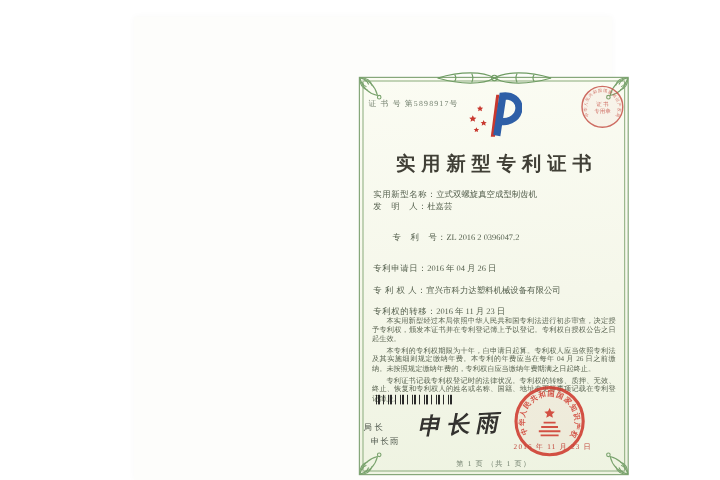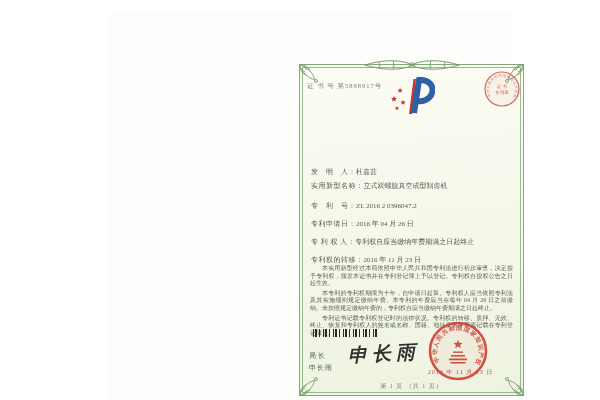--- a/index.html
+++ b/index.html
@@ -34,33 +34,33 @@
   .logo{position:absolute;left:89px;top:11px;}
   .corner-stamp{position:absolute;left:183px;top:5px;opacity:.85;}
   .title{
     position:absolute;left:0;top:62px;width:100%;text-align:center;
     font-size:16px;font-weight:bold;letter-spacing:5px;color:#403f36;
     text-indent:5px;
   }
   .fields{position:absolute;left:11px;top:0;width:205px;}
   .field-row{position:absolute;left:0;white-space:nowrap;font-size:7px;color:#55604e;}
   .field-row .lbl{letter-spacing:.5px;}
-  .r0{top:92px;margin-top:24px;} .r1{top:102px;} .r2{top:136px;} .r3{top:154px;} .r4{top:172px;} .r5{top:190px;}
+  .r0{top:92px;} .r1{top:102px;} .r2{top:128px;margin-left:16px;} .r3{top:154px;} .r4{top:172px;} .r5{top:190px;}
   .paras{
     position:absolute;left:10px;top:200px;width:203px;
     font-size:6px;line-height:7.6px;color:#5a6452;text-align:justify;
   }
   .paras p{margin:0 0 2px 0;text-indent:2em;}
   .barcode{
     position:absolute;left:13px;top:264px;width:65px;height:8px;
     background:
       repeating-linear-gradient(90deg,#2a2a2a 0 1px,transparent 1px 2px,
         #2a2a2a 2px 4px,transparent 4px 6px,#2a2a2a 6px 7px,transparent 7px 10px);
   }
-  .director-label{position:absolute;left:9px;top:286px;font-size:7px;color:#4c554a;letter-spacing:2px;}
+  .director-label{position:absolute;left:3px;top:286px;font-size:7px;color:#4c554a;letter-spacing:2px;}
   .director-name{position:absolute;left:9px;top:298px;font-size:7px;color:#4c554a;letter-spacing:1px;}
   .signature{
     position:absolute;left:48px;top:276px;font-size:19px;font-weight:700;
     font-style:italic;font-family:"DejaVu Sans",sans-serif;color:#33322f;
     letter-spacing:5px;transform:rotate(-3deg);white-space:nowrap;
   }
   .big-seal{position:absolute;left:126px;top:254px;opacity:.88;}
   .seal-date{
     position:absolute;left:128px;top:303px;font-size:6px;color:#c2473c;
     white-space:nowrap;letter-spacing:1px;
@@ -135,27 +135,28 @@
           <path id="cstampArc" d="M 8 26.5 A 13 13 0 1 1 30 26.5" fill="none"></path>
         </defs>
       <circle cx="19" cy="19" r="17" fill="rgba(210,70,58,0.05)" stroke="#c6544a" stroke-width="1.2"></circle>
       <text font-size="3.4" fill="#c6544a" letter-spacing="0.6">
         <textPath href="#cstampArc">中华人民共和国国家知识产权局</textPath>
       </text>
       <text x="19" y="18" font-size="4.6" fill="#c6544a" text-anchor="middle">证 书</text>
       <text x="19" y="24" font-size="4.6" fill="#c6544a" text-anchor="middle">专用章</text>
     </svg>
 
+    <div class="title">实用新型专利证书</div>
 
     <div class="fields">
       <div class="field-row r0"><span class="lbl">实用新型名称：</span><span class="val">立式双螺旋真空成型制齿机</span></div>
       <div class="field-row r1"><span class="lbl">发　明　人：</span><span class="val">杜嘉芸</span></div>
       <div class="field-row r2"><span class="lbl">专　利　号：</span><span class="val">ZL 2016 2 0396047.2</span></div>
       <div class="field-row r3"><span class="lbl">专利申请日：</span><span class="val">2016 年 04 月 26 日</span></div>
-      <div class="field-row r4"><span class="lbl">专 利 权 人：</span><span class="val">专利权自应当缴纳年费期满之日起终止</span></div>
+      <div class="field-row r4"><span class="lbl">专 利 权 人：</span><span class="val">宜兴市科力达塑料机械设备有限公司</span></div>
       <div class="field-row r5"><span class="lbl">专利权的转移：</span><span class="val">2016 年 11 月 23 日</span></div>
     </div>
 
     <div class="paras">
       <p>本实用新型经过本局依照中华人民共和国专利法进行初步审查，决定授予专利权，颁发本证书并在专利登记簿上予以登记。专利权自授权公告之日起生效。</p>
       <p>本专利的专利权期限为十年，自申请日起算。专利权人应当依照专利法及其实施细则规定缴纳年费。本专利的年费应当在每年 04 月 26 日之前缴纳。未按照规定缴纳年费的，专利权自应当缴纳年费期满之日起终止。</p>
       <p>专利证书记载专利权登记时的法律状况。专利权的转移、质押、无效、终止、恢复和专利权人的姓名或名称、国籍、地址变更等事项记载在专利登记簿上。</p>
     </div>
 
     <div class="barcode"></div>

